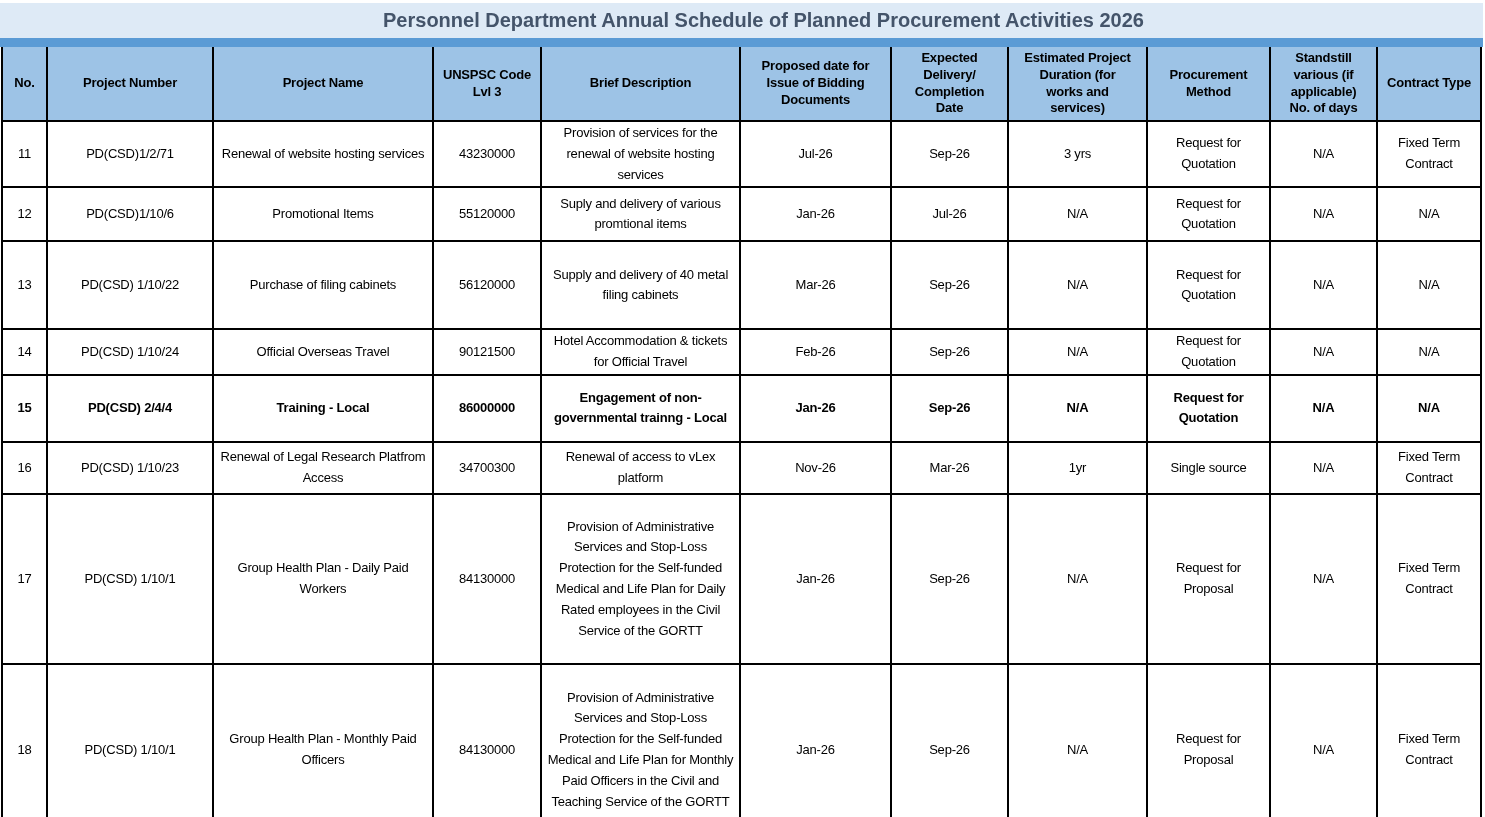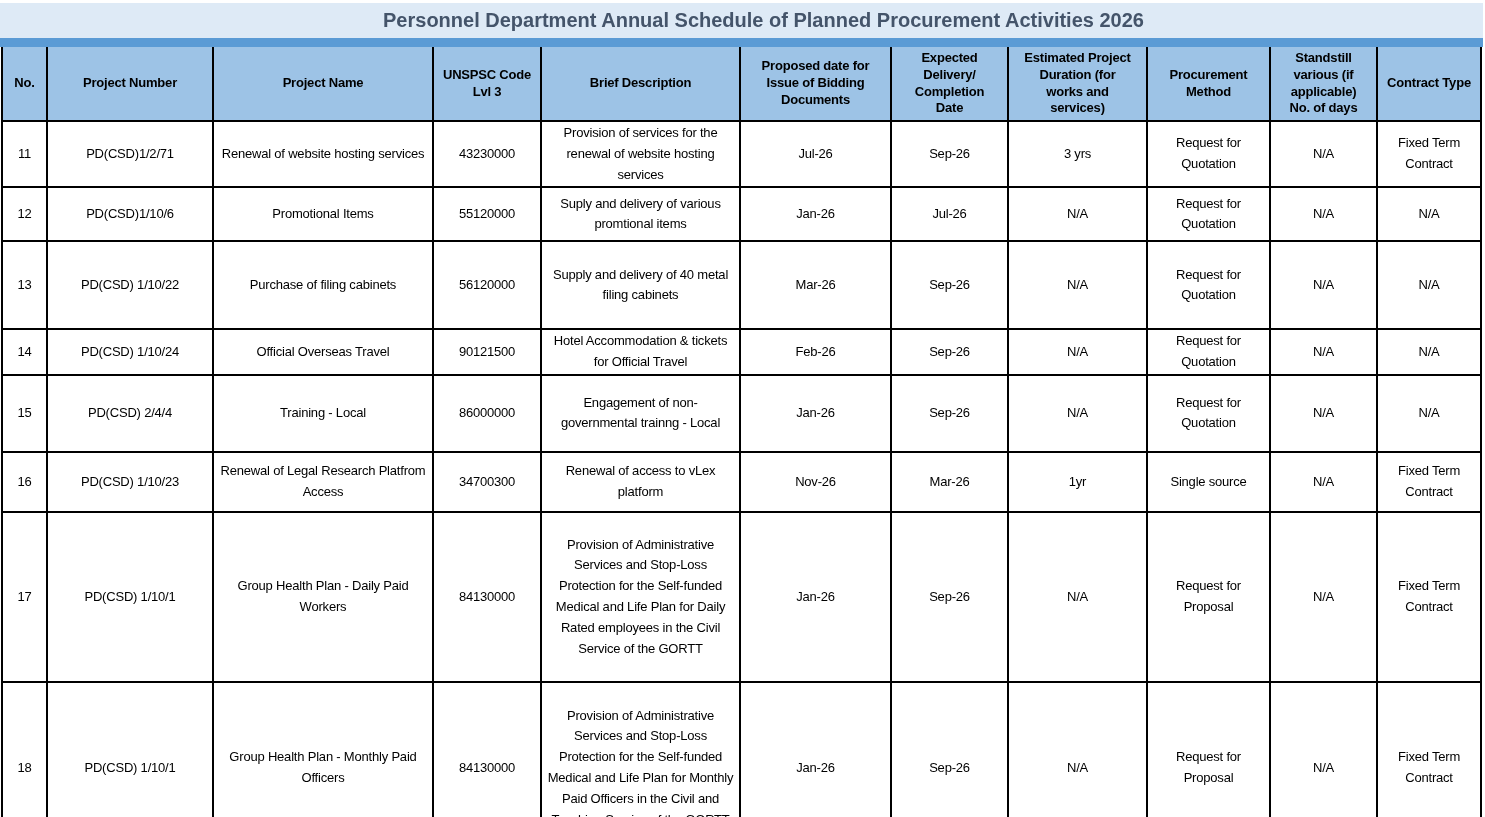--- a/index.html
+++ b/index.html
@@ -160,34 +160,34 @@
           <td>Official Overseas Travel</td>
           <td>90121500</td>
           <td class="left">Hotel Accommodation &amp; tickets for Official Travel</td>
           <td>Feb-26</td>
           <td>Sep-26</td>
           <td>N/A</td>
           <td>Request for Quotation</td>
           <td>N/A</td>
           <td>N/A</td>
         </tr>
-        <tr style="height: 77px;">
+        <tr style="height: 67px; font-weight: bold;">
           <td>15</td>
           <td>PD(CSD) 2/4/4</td>
           <td>Training - Local</td>
           <td>86000000</td>
           <td class="left">Engagement of non-governmental trainng - Local</td>
           <td>Jan-26</td>
           <td>Sep-26</td>
           <td>N/A</td>
           <td>Request for Quotation</td>
           <td>N/A</td>
           <td>N/A</td>
         </tr>
-        <tr style="height: 60px;">
+        <tr style="height: 52px;">
           <td>16</td>
           <td>PD(CSD) 1/10/23</td>
           <td class="left">Renewal of Legal Research Platfrom Access</td>
           <td>34700300</td>
           <td class="left">Renewal of access to vLex platform</td>
           <td>Nov-26</td>
           <td>Mar-26</td>
           <td>1yr</td>
           <td>Single source</td>
           <td>N/A</td>

